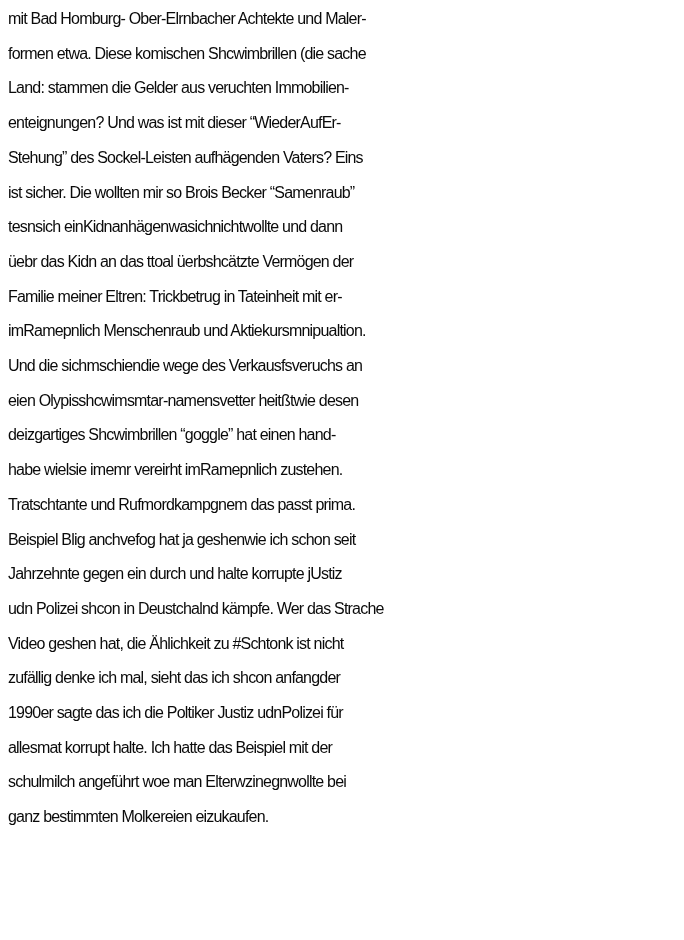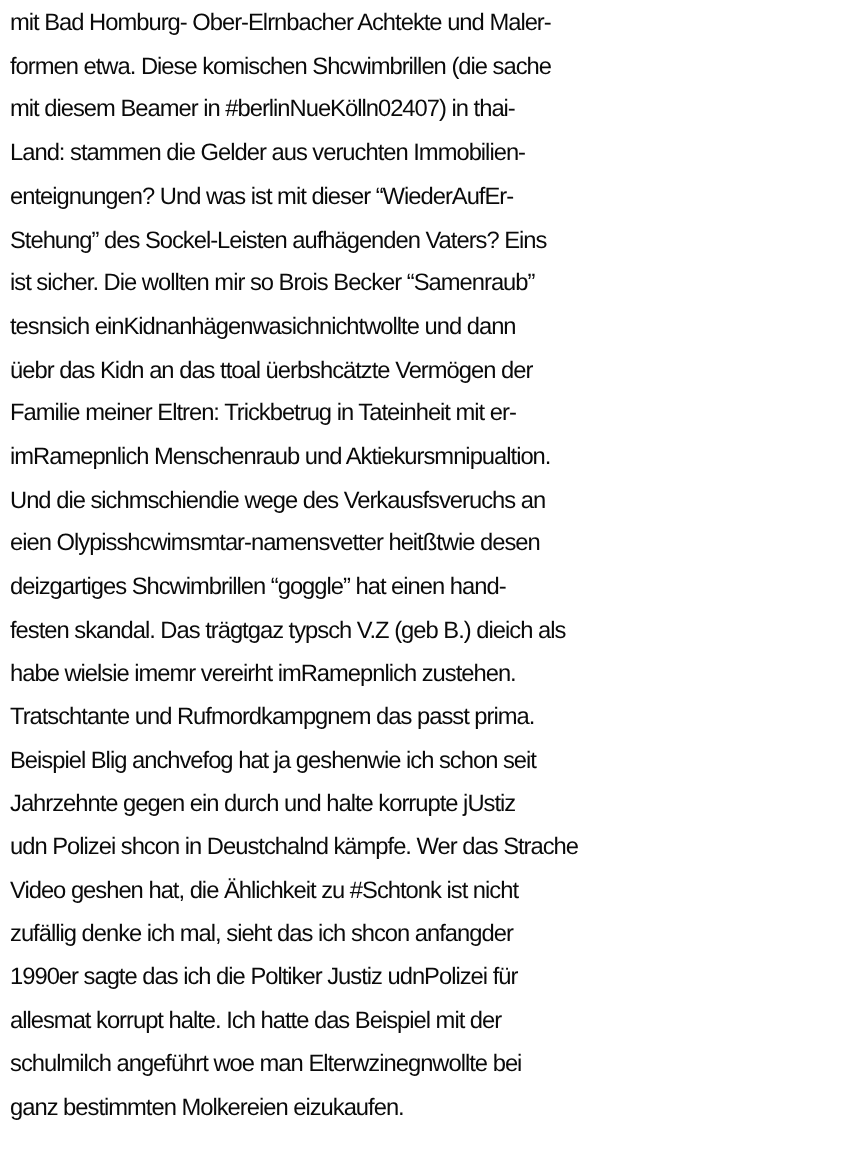--- a/index.html
+++ b/index.html
@@ -14,47 +14,45 @@
     font-family: "Liberation Sans", sans-serif;
   }
   .page {
     box-sizing: border-box;
     width: 684px;
     height: 940px;
     padding: 2px 2px 0 8px;
     background: #ffffff;
   }
   .ln {
-    font-size: 19px;
+    font-size: 16px;
     line-height: 34.7px;
     letter-spacing: -0.8px;
     color: #0a0a0a;
     white-space: nowrap;
     transform-origin: left center;
   }
 </style>
 </head>
 <body>
 
 <div class="page">
   <div class="ln">mit Bad Homburg- Ober-Elrnbacher Achtekte und Maler-</div>
   <div class="ln">formen etwa. Diese komischen Shcwimbrillen (die sache</div>
-  <div class="ln">mit diesem Beamer in #berlinNueKölln02407) in thai-</div>
   <div class="ln">Land: stammen die Gelder aus veruchten Immobilien-</div>
   <div class="ln">enteignungen? Und was ist mit dieser “WiederAufEr-</div>
   <div class="ln">Stehung” des Sockel-Leisten aufhägenden Vaters? Eins</div>
   <div class="ln">ist sicher. Die wollten mir so Brois Becker “Samenraub”</div>
   <div class="ln">tesnsich einKidnanhägenwasichnichtwollte und dann</div>
   <div class="ln">üebr das Kidn an das ttoal üerbshcätzte Vermögen der</div>
   <div class="ln">Familie meiner Eltren: Trickbetrug in Tateinheit mit er-</div>
   <div class="ln">imRamepnlich Menschenraub und Aktiekursmnipualtion.</div>
   <div class="ln">Und die sichmschiendie wege des Verkausfsveruchs an</div>
   <div class="ln">eien Olypisshcwimsmtar-namensvetter heitßtwie desen</div>
   <div class="ln">deizgartiges Shcwimbrillen “goggle” hat einen hand-</div>
-  <div class="ln">festen skandal. Das trägtgaz typsch V.Z (geb B.) dieich als</div>
   <div class="ln">habe wielsie imemr vereirht imRamepnlich zustehen.</div>
   <div class="ln">Tratschtante und Rufmordkampgnem das passt prima.</div>
   <div class="ln">Beispiel Blig anchvefog hat ja geshenwie ich schon seit</div>
   <div class="ln">Jahrzehnte gegen ein durch und halte korrupte jUstiz</div>
   <div class="ln">udn Polizei shcon in Deustchalnd kämpfe. Wer das Strache</div>
   <div class="ln">Video geshen hat, die Ählichkeit zu #Schtonk ist nicht</div>
   <div class="ln">zufällig denke ich mal, sieht das ich shcon anfangder</div>
   <div class="ln">1990er sagte das ich die Poltiker Justiz udnPolizei für</div>
   <div class="ln">allesmat korrupt halte. Ich hatte das Beispiel mit der</div>
   <div class="ln">schulmilch angeführt woe man Elterwzinegnwollte bei</div>

